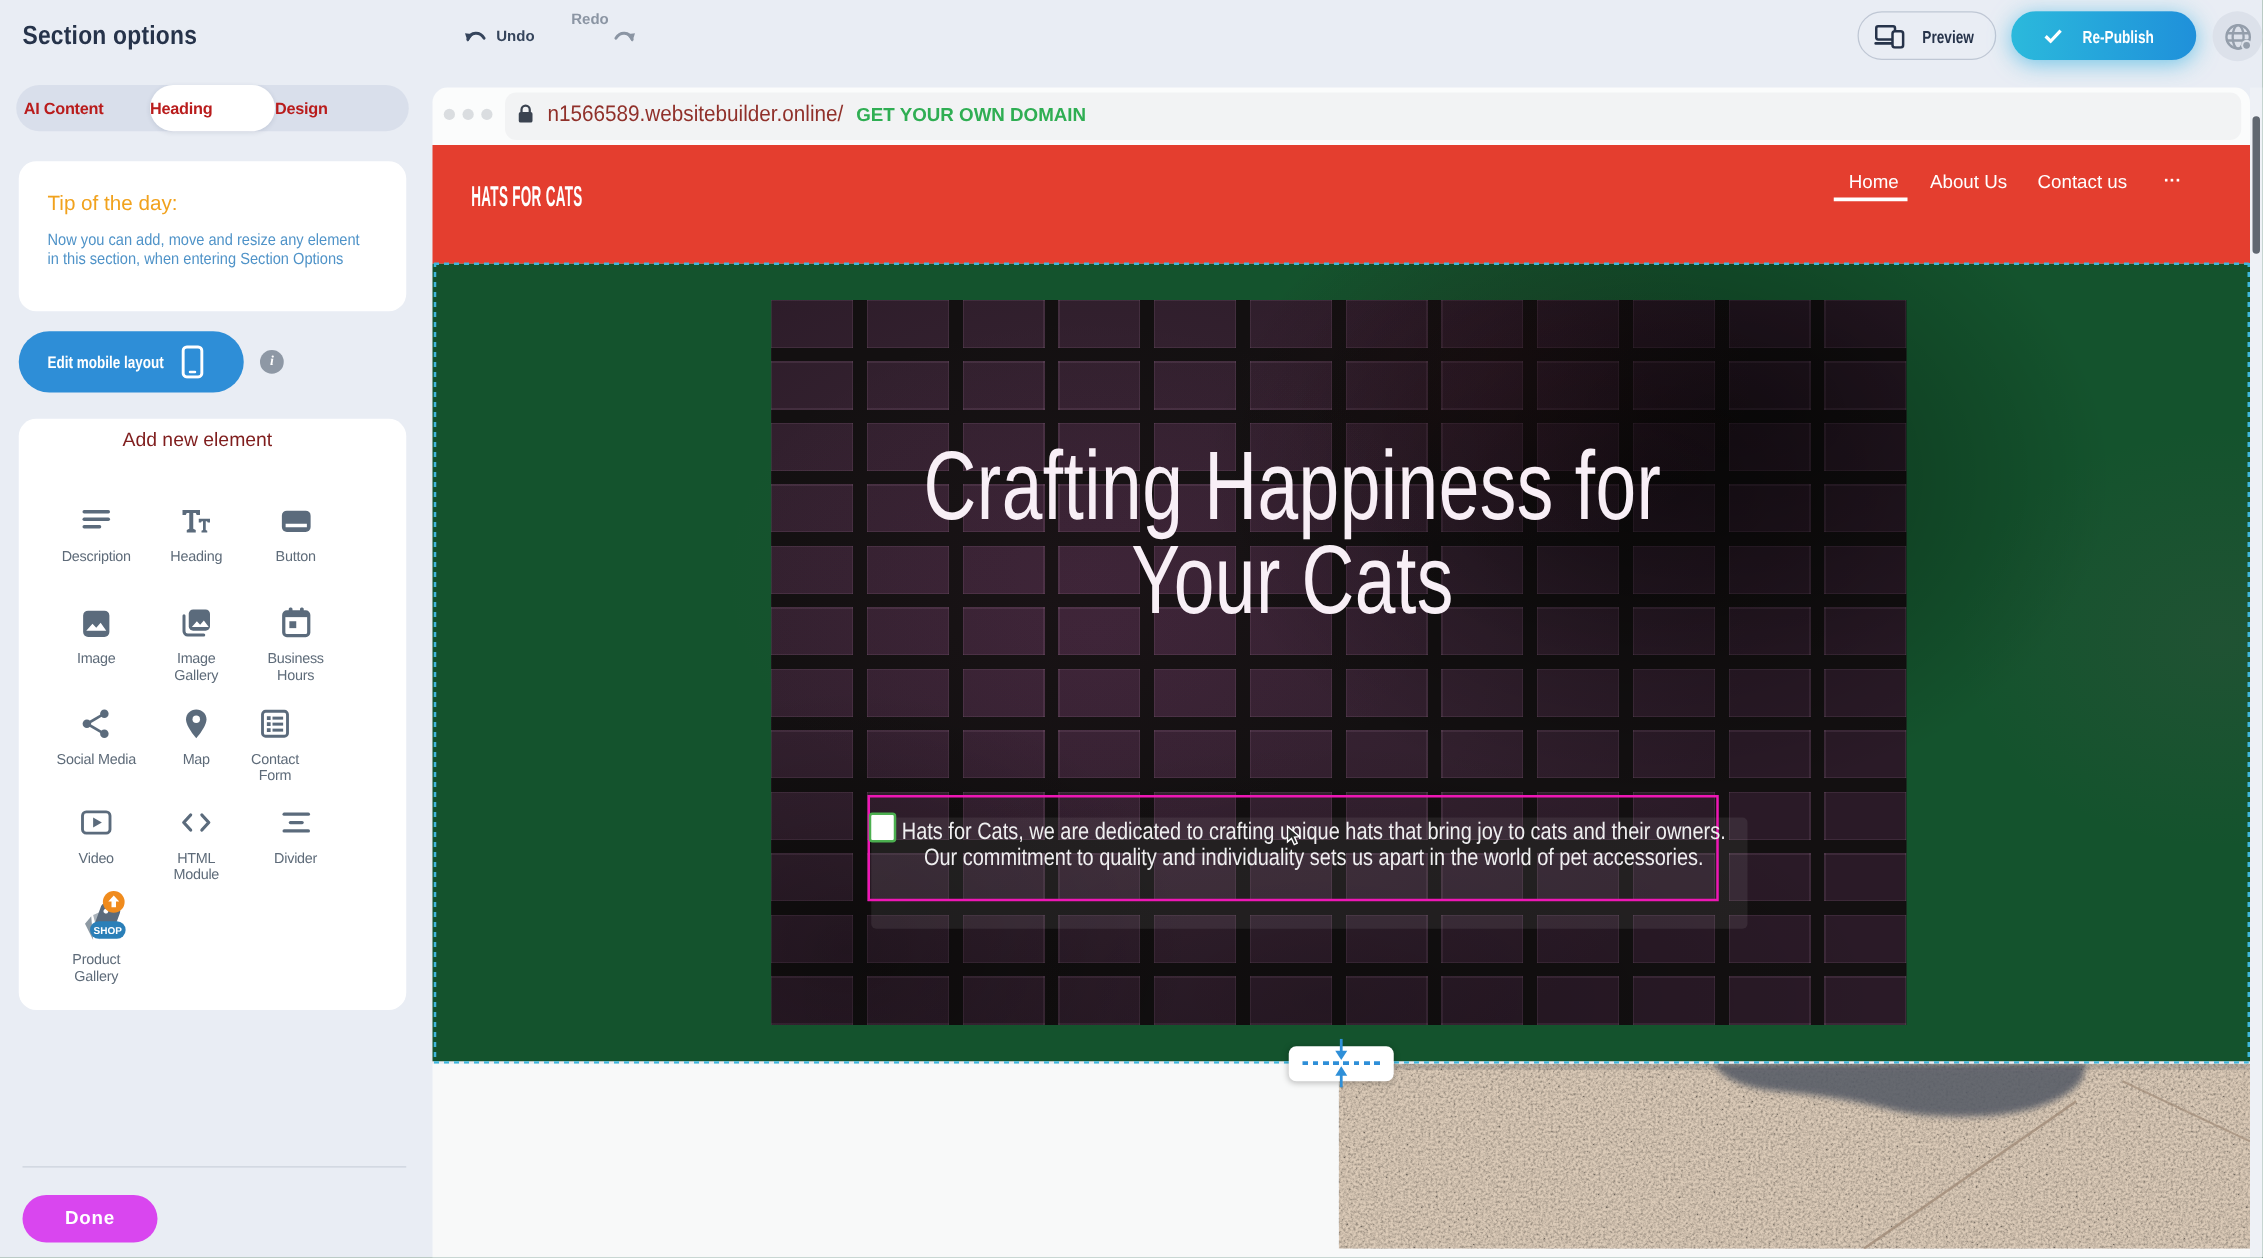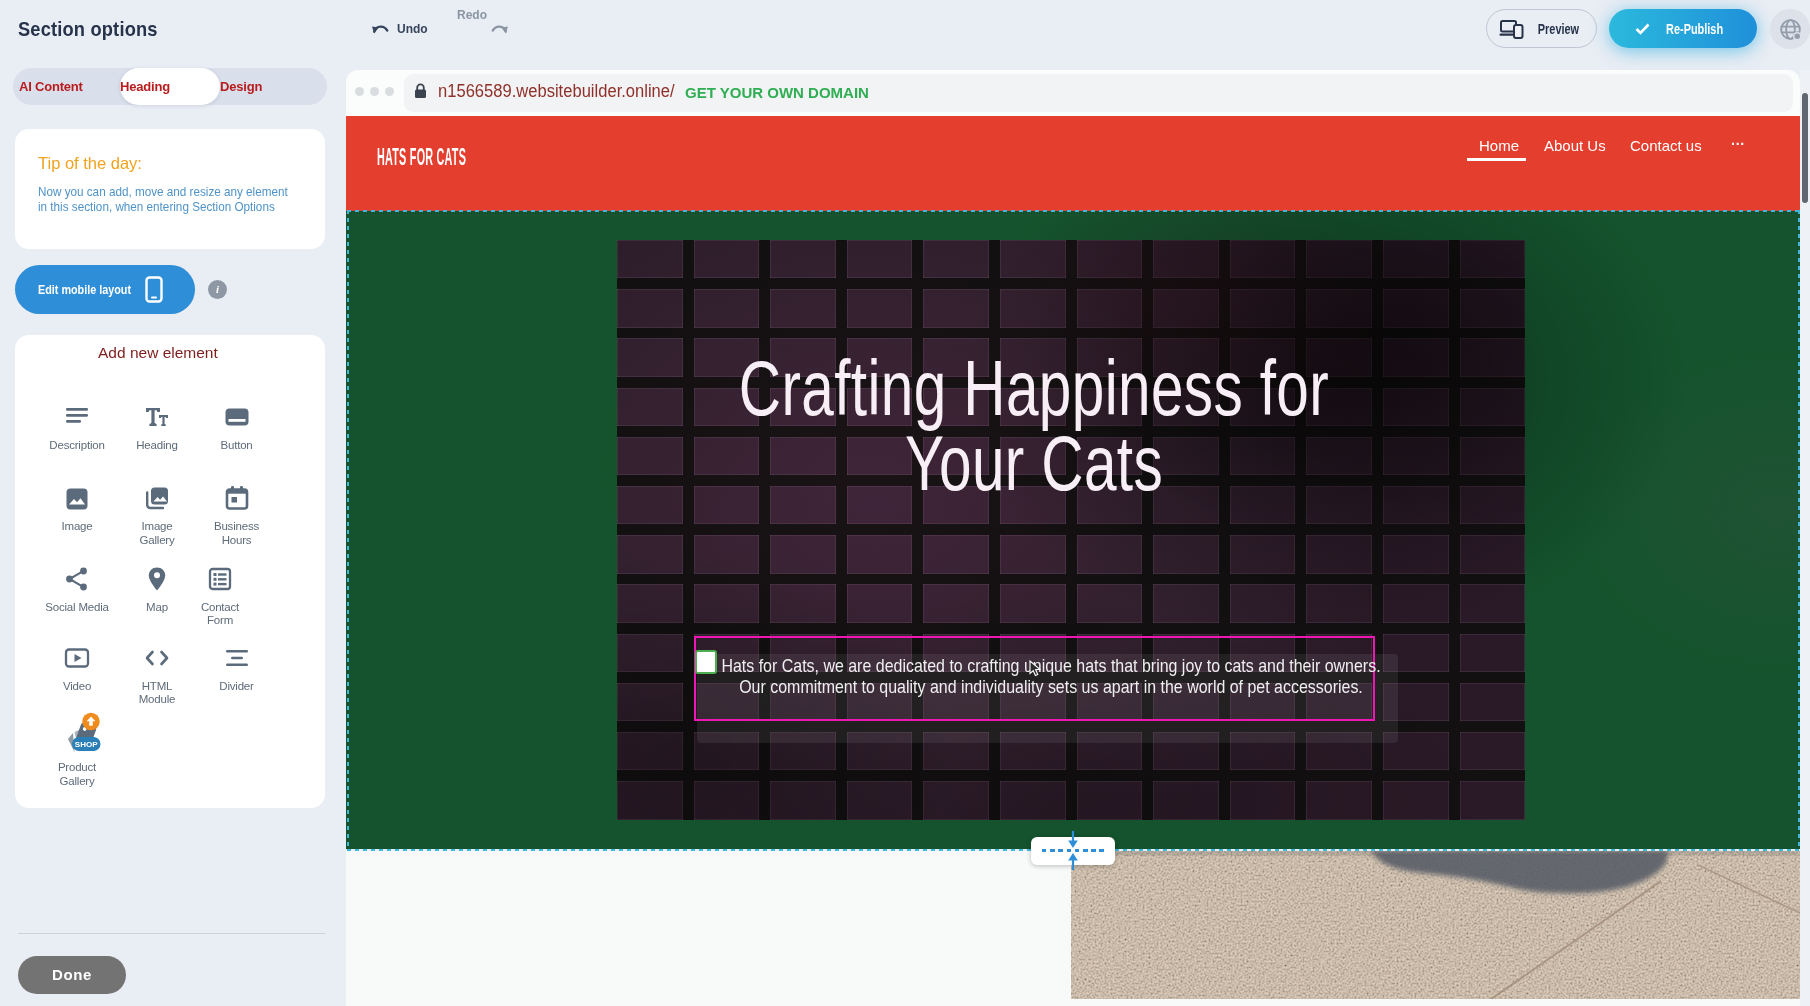--- a/index.html
+++ b/index.html
@@ -23,21 +23,21 @@
   .tip-card { left:15px; top:129px; width:310px; height:120px; }
   .tip-title { left:38px; top:154px; font-size:16.5px; font-weight:400; color:#f1a21d; }
   .tip-body { left:38px; top:184px; font-size:13px; color:#4f93c8; line-height:15px; transform:scaleX(.9); transform-origin:left top; }
   .btn-mobile { left:15px; top:265px; width:180px; height:49px; border-radius:24.5px; background:#2e8ed7; color:#fff; font-size:13.5px; font-weight:700; white-space:nowrap; }
   .info-i { left:208px; top:280px; width:19px; height:19px; border-radius:50%; background:#8e98a5; color:#fff; font-size:11px; font-weight:700; text-align:center; line-height:19px; font-family:"Liberation Serif",serif; font-style:italic;}
   .elem-card { left:15px; top:335px; width:310px; height:473px; }
   .elem-title { left:50px; top:344px; font-size:15.5px; font-weight:400; color:#7f1d1d;margin-left:48px; }
   .elem { position:absolute; width:90px; text-align:center; }
   .elem .lbl { margin-top:5px; font-size:11.5px; color:#5e6b79; line-height:13.5px; letter-spacing:-.2px; }
   .sb-divider { left:18px; top:933px; width:307px; height:1px; background:#ccd2dc; }
-  .btn-done { left:18px; top:956px; width:108px; height:38px; border-radius:19px; background:#737373; color:#fff; font-size:15px; font-weight:700; text-align:center; line-height:38px; letter-spacing:.6px; }
+  .btn-done { left:18px; top:956px; width:108px; height:38px; border-radius:19px; background:#d946ef; color:#fff; font-size:15px; font-weight:700; text-align:center; line-height:38px; letter-spacing:.6px; }
 
   
   .chrome { left:346px; top:70px; width:1454px; height:46px; background:#fbfcfc; border-radius:12px 12px 0 0; }
   .dot { position:absolute; top:86.5px; width:9px; height:9px; border-radius:50%; background:#dadde0; }
   .urlbar { left:404px; top:74px; width:1389px; height:38px; border-radius:9px; background:#f2f3f4; }
   .url { left:438px; top:81px; font-size:18px; color:#90302a; transform:scaleX(.92); transform-origin:left top; }
   .domain { left:685px; top:84px; font-size:15px; font-weight:700; color:#2fae53; letter-spacing:0; }
   .redhdr { left:346px; top:116px; width:1454px; height:95px; background:#e43e2f; }
   .logo { left:377px; top:144px; font-size:23px; font-weight:700; color:#fff; letter-spacing:.5px; transform:scaleX(.47); transform-origin:left top; }
   .nav { position:absolute; top:137px; font-size:15px; color:#fff; }

